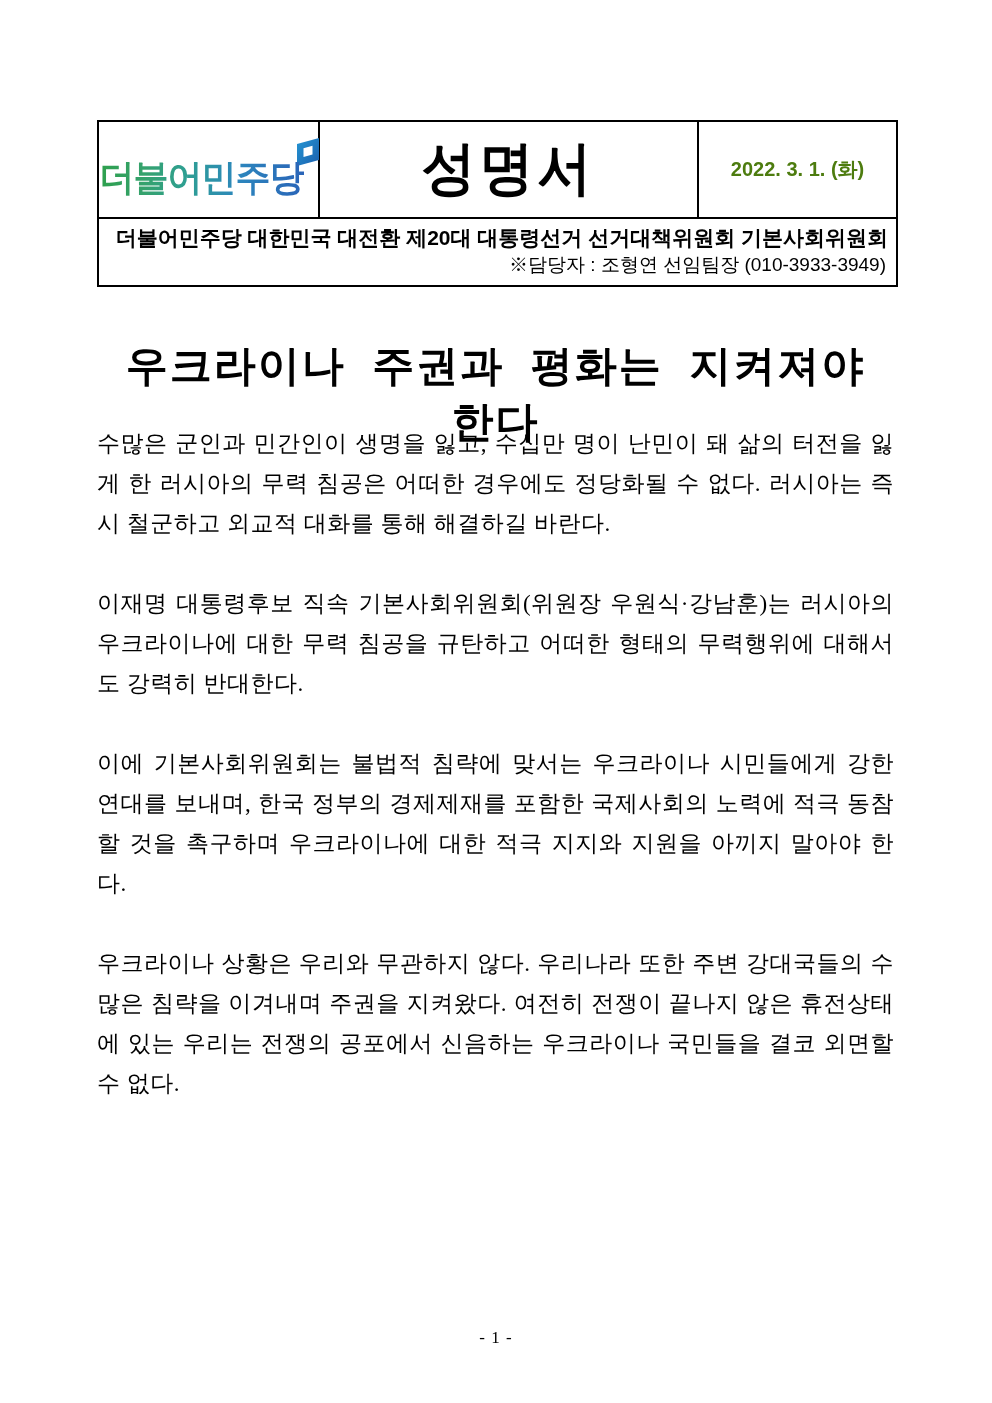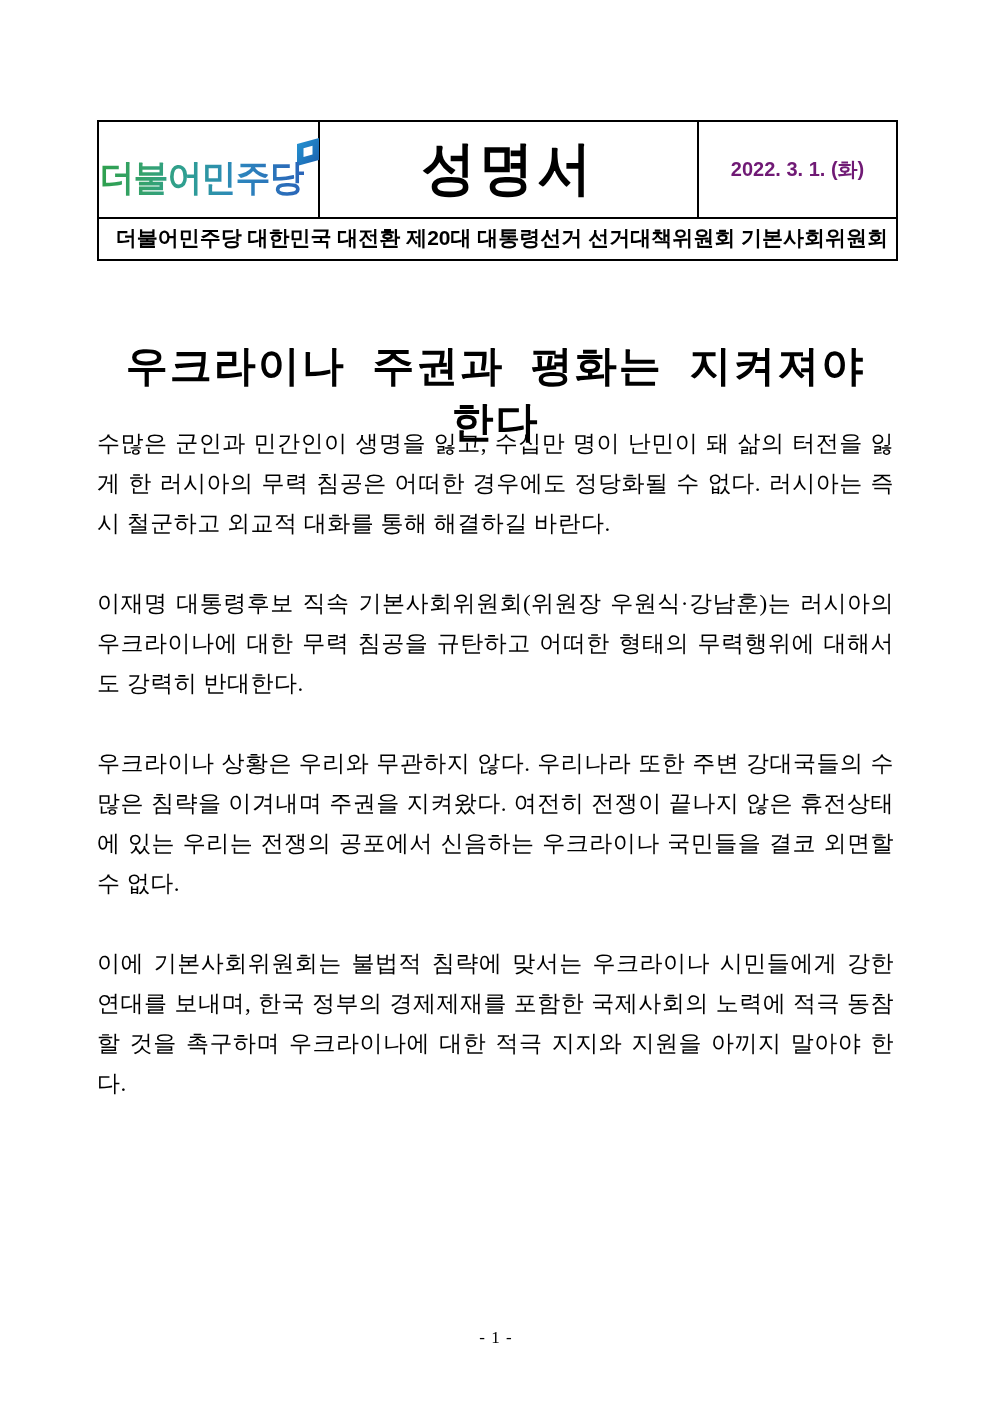--- a/index.html
+++ b/index.html
@@ -47,21 +47,21 @@
     font-weight: 900;
     font-size: 54px;
     letter-spacing: 4px;
     color: #000;
     transform: scaleY(1.08);
   }
   .date-text {
     font-family: "Liberation Sans", sans-serif;
     font-weight: 700;
     font-size: 20px;
-    color: #701a75;
+    color: #4d7c0f;
   }
 
   
   .logo {
     position: relative;
     display: inline-block;
     padding: 16px 14px 0 0;
   }
   .logo-text {
     font-family: "Liberation Sans", sans-serif;
@@ -179,27 +179,28 @@
       </div>
 
       <div class="cell-date">
         <span class="date-text">2022. 3. 1. (화)</span>
       </div>
 
     </div>
 
     <div class="header-row2">
       <div class="committee-line">더불어민주당 대한민국 대전환 제20대 대통령선거 선거대책위원회 기본사회위원회</div>
+      <div class="contact-line">※담당자 : 조형연 선임팀장 (010-3933-3949)</div>
     </div>
   </div>
 
   <div class="doc-title">우크라이나 주권과 평화는 지켜져야 한다</div>
 
   <div class="body-text">
     <p>수많은 군인과 민간인이 생명을 잃고, 수십만 명이 난민이 돼 삶의 터전을 잃게 한 러시아의 무력 침공은 어떠한 경우에도 정당화될 수 없다. 러시아는 즉시 철군하고 외교적 대화를 통해 해결하길 바란다.</p>
     <p>이재명 대통령후보 직속 기본사회위원회(위원장 우원식·강남훈)는 러시아의 우크라이나에 대한 무력 침공을 규탄하고 어떠한 형태의 무력행위에 대해서도 강력히 반대한다.</p>
+    <p>이에 기본사회위원회는 불법적 침략에 맞서는 우크라이나 시민들에게 강한 연대를 보내며, 한국 정부의 경제제재를 포함한 국제사회의 노력에 적극 동참할 것을 촉구하며 우크라이나에 대한 적극 지지와 지원을 아끼지 말아야 한다.</p>
     <p>우크라이나 상황은 우리와 무관하지 않다. 우리나라 또한 주변 강대국들의 수많은 침략을 이겨내며 주권을 지켜왔다. 여전히 전쟁이 끝나지 않은 휴전상태에 있는 우리는 전쟁의 공포에서 신음하는 우크라이나 국민들을 결코 외면할 수 없다.</p>
-    <p>이에 기본사회위원회는 불법적 침략에 맞서는 우크라이나 시민들에게 강한 연대를 보내며, 한국 정부의 경제제재를 포함한 국제사회의 노력에 적극 동참할 것을 촉구하며 우크라이나에 대한 적극 지지와 지원을 아끼지 말아야 한다.</p>
   </div>
 
   <div class="page-footer">- 1 -</div>
 
 </div>
 
 </body></html>

